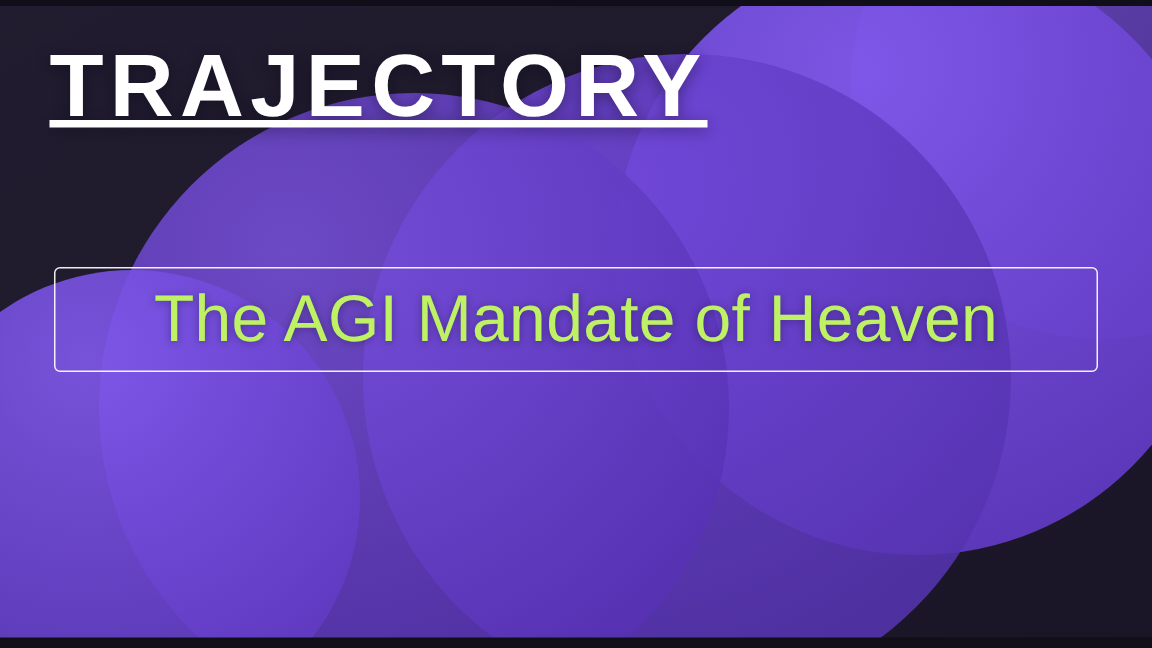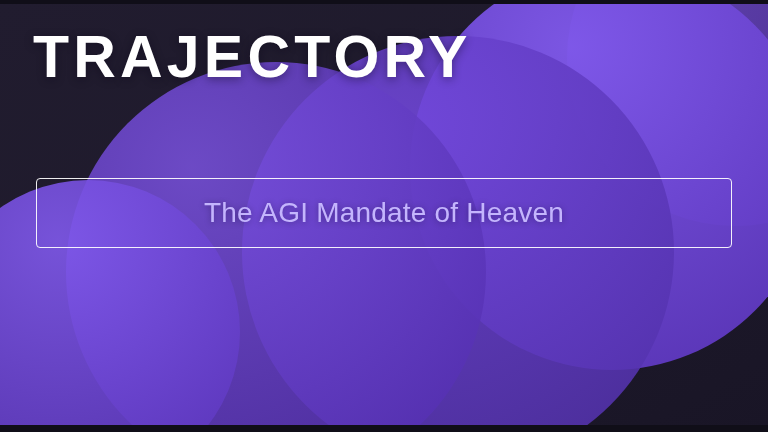--- a/index.html
+++ b/index.html
@@ -54,40 +54,41 @@
     position: absolute;
     left: 33px;
     top: 27px;
     font-size: 59px;
     font-weight: 700;
     letter-spacing: 4.2px;
     color: #ffffff;
     line-height: 1.05;
     white-space: nowrap;
     text-shadow: 0 2px 10px rgba(10,6,24,0.45);
+    text-decoration: underline;
   }
 
   .subtitle-box {
     position: absolute;
     left: 36px;
     top: 178px;
     width: 696px;
     height: 70px;
     box-sizing: border-box;
     border: 1.5px solid rgba(255,255,255,0.92);
     border-radius: 4px;
     display: flex;
     align-items: center;
     justify-content: center;
   }
 
   .subtitle {
-    font-size: 28px;
+    font-size: 44px;
     font-weight: 300;
-    color: #c4b5fd;
+    color: #bef264;
     letter-spacing: 0.2px;
     white-space: nowrap;
     text-shadow: 0 1px 6px rgba(10,6,24,0.35);
   }
 </style>
 </head>
 <body>
 
 <div class="slide">
 

